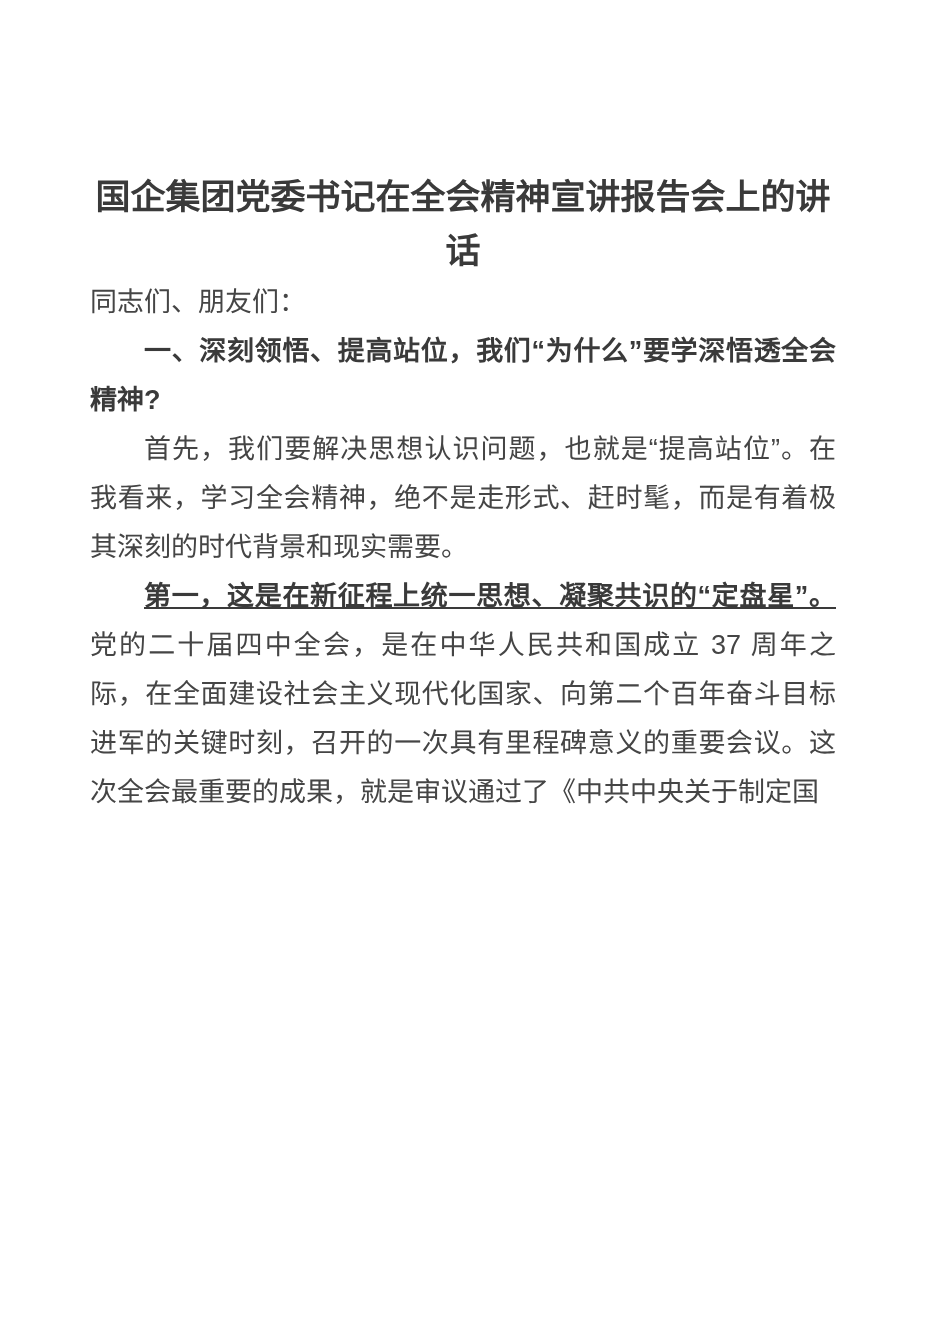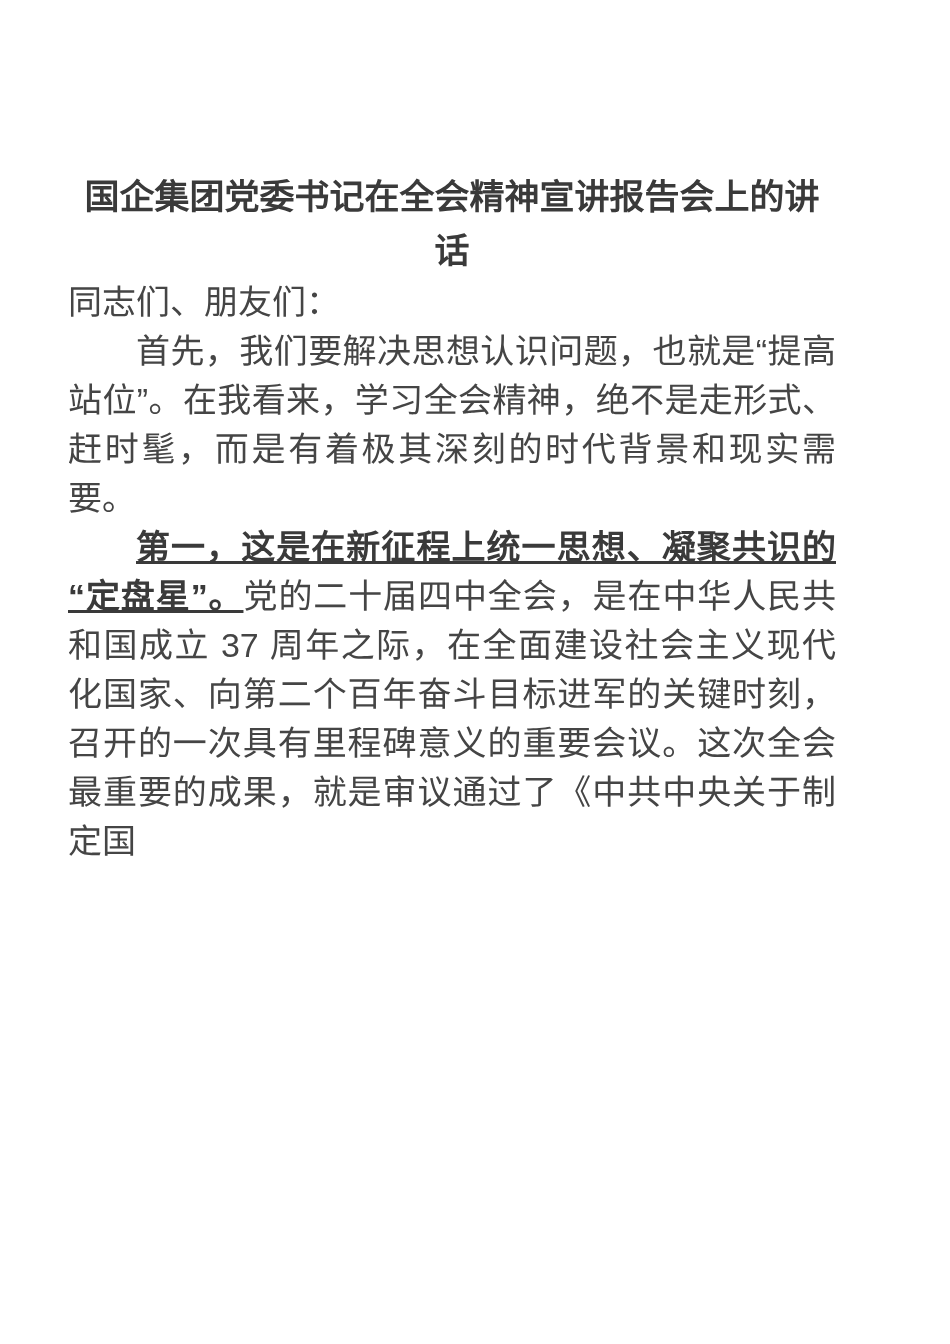--- a/index.html
+++ b/index.html
@@ -6,36 +6,36 @@
     margin: 0;
     padding: 0;
     background: #ffffff;
   }
   .page {
     position: relative;
     width: 950px;
     height: 1344px;
     background: #ffffff;
     box-sizing: border-box;
-    padding: 170px 114px 0 68px;
+    padding: 170px 114px 0 90px;
     font-family: "Liberation Sans", sans-serif;
     color: #454545;
     overflow: hidden;
   }
   .doc-title {
     margin: 0;
     font-size: 35px;
     line-height: 54px;
     font-weight: 700;
     text-align: center;
     color: #3a3a3a;
   }
   .para {
     margin: 0;
-    font-size: 34px;
+    font-size: 27px;
     line-height: 49px;
     text-align: justify;
     text-justify: inter-character;
     word-break: break-all;
   }
   .indent {
     text-indent: 2em;
   }
   .heading {
     font-weight: 700;
@@ -50,18 +50,19 @@
 </head>
 <body>
 
 <div class="page">
 
   <h1 class="doc-title">国企集团党委书记在全会精神宣讲报告会上的讲话</h1>
 
   <p class="para">同志们、朋友们：</p>
 
 
+  <p class="para indent heading">一、深刻领悟、提高站位，我们“为什么”要学深悟透全会精神?</p>
 
   <p class="para indent">首先，我们要解决思想认识问题，也就是“提高站位”。在我看来，学习全会精神，绝不是走形式、赶时髦，而是有着极其深刻的时代背景和现实需要。</p>
 
   <p class="para indent"><span class="bold-lead">第一，这是在新征程上统一思想、凝聚共识的“定盘星”。</span><span>党的二十届四中全会，是在中华人民共和国成立 37 周年之际，在全面建设社会主义现代化国家、向第二个百年奋斗目标进军的关键时刻，召开的一次具有里程碑意义的重要会议。这次全会最重要的成果，就是审议通过了《中共中央关于制定国</span></p>
 
 </div>
 
 </body></html>

